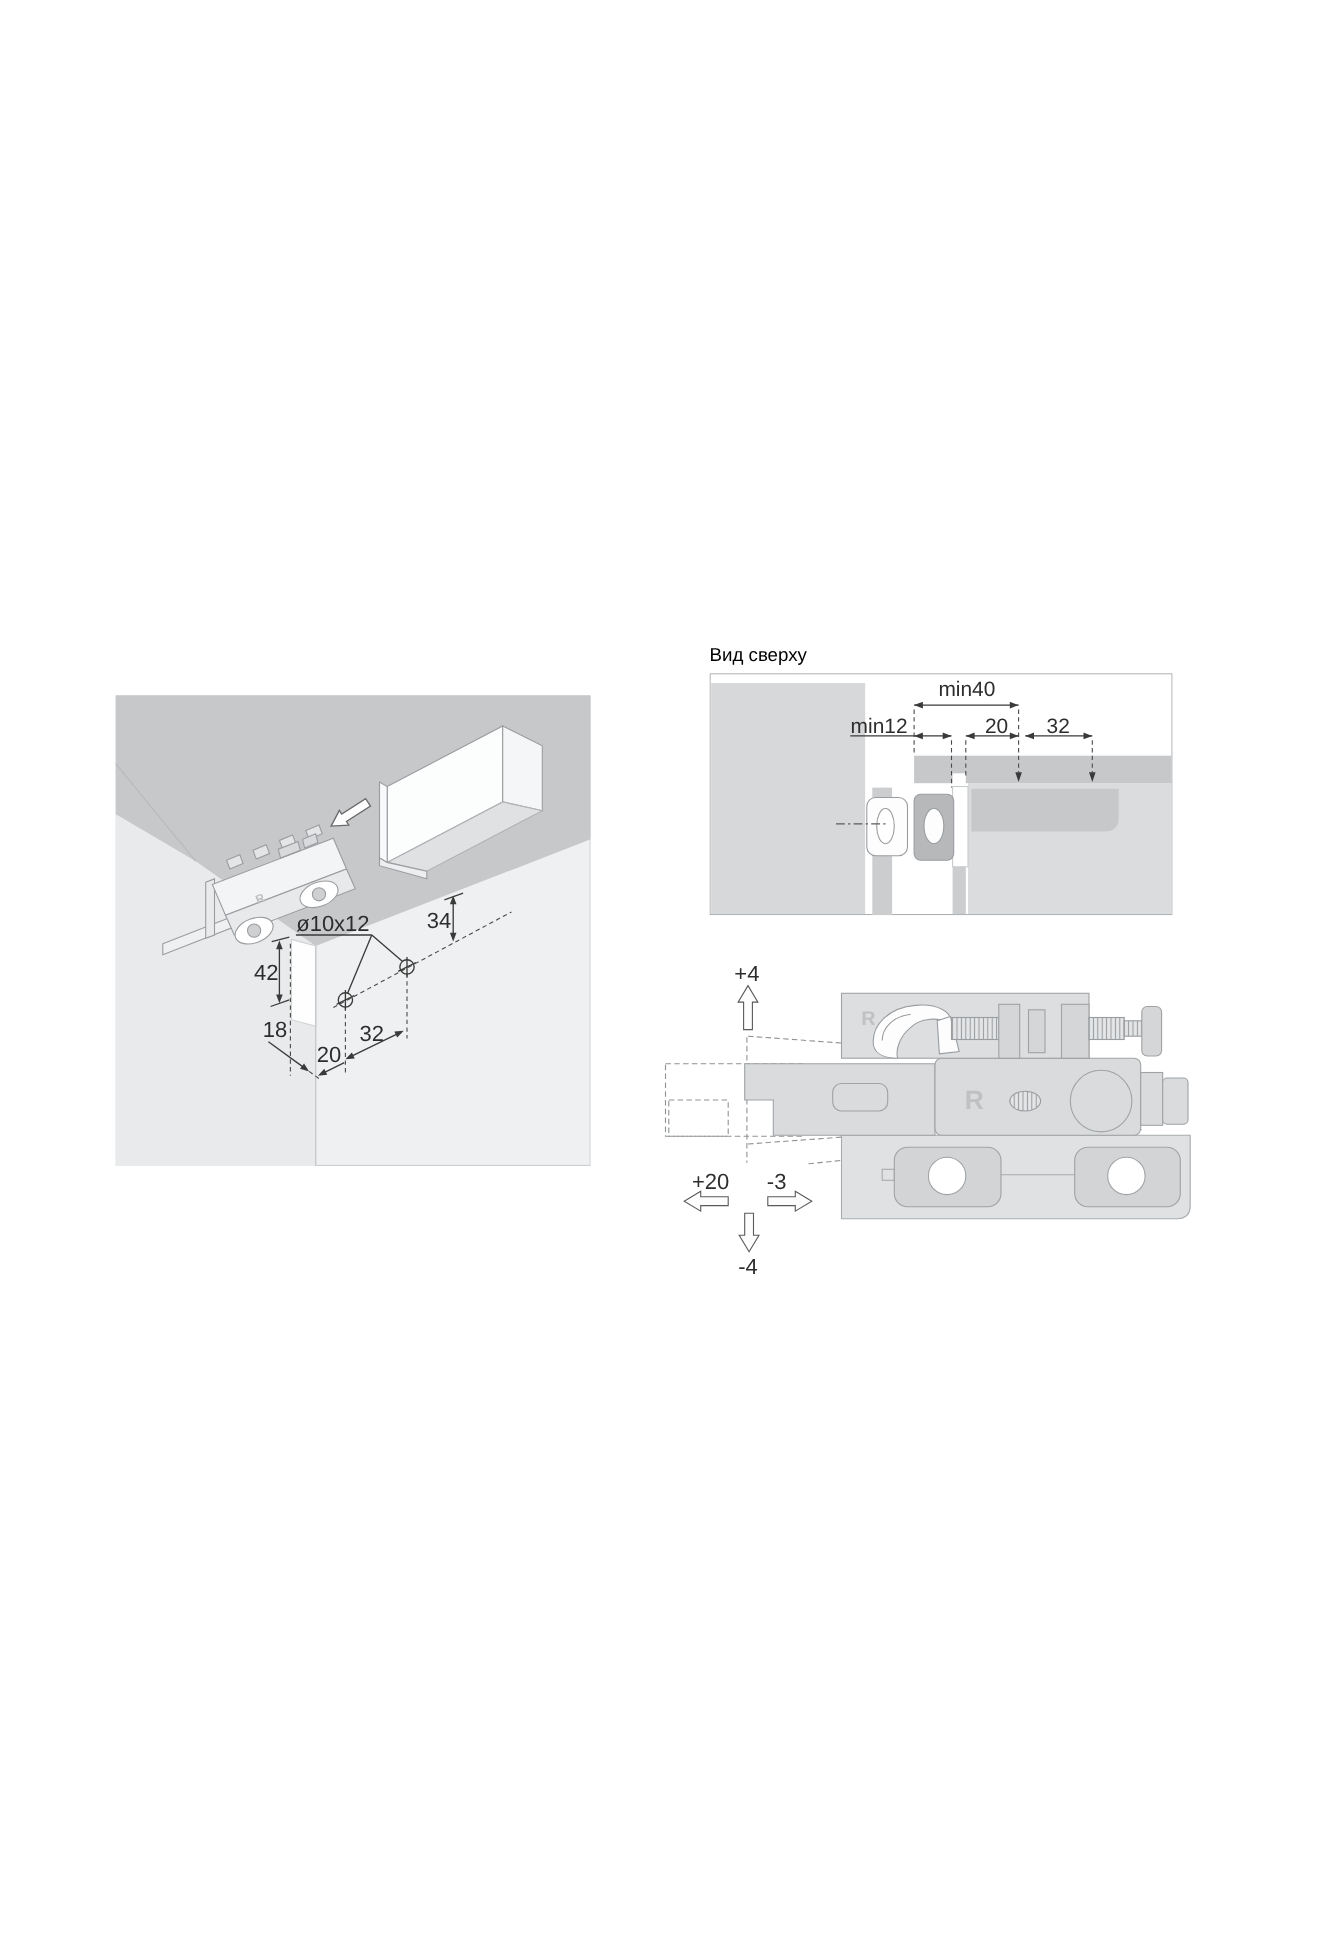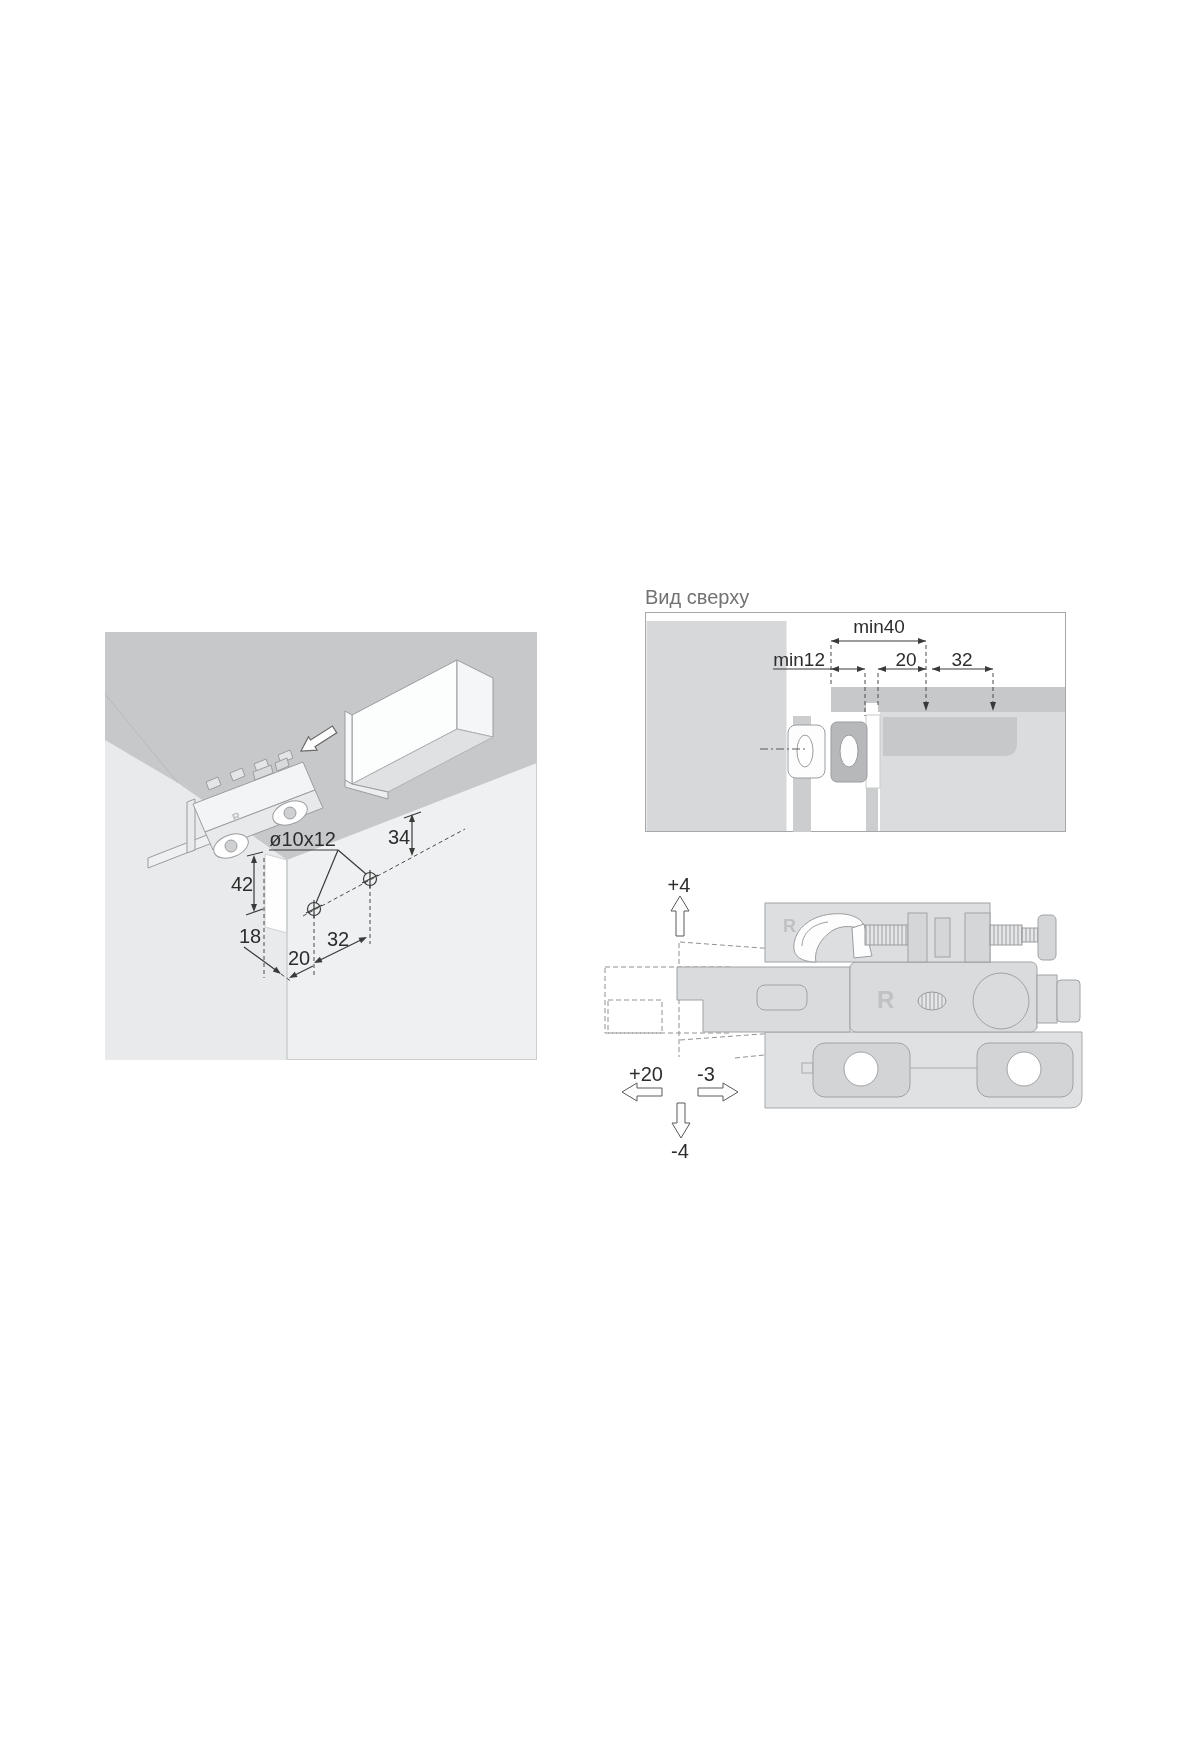--- a/index.html
+++ b/index.html
@@ -11,21 +11,21 @@
   svg text{font-family:"Liberation Sans",sans-serif;}
   .dimtxt{font-size:20px;fill:#2d2d2d;}
   .dimtxt-s{font-size:19px;fill:#2d2d2d;}
   .dimline{stroke:#3a3a3a;stroke-width:1.2;fill:none;}
   .dimfill{fill:#3a3a3a;stroke:none;}
   .dash{stroke:#4a4a4a;stroke-width:1;fill:none;stroke-dasharray:4 3;}
   .dash2{stroke:#8f9294;stroke-width:1;fill:none;stroke-dasharray:5 3;}
   .dashdot{stroke:#5a5a5a;stroke-width:1;fill:none;stroke-dasharray:8 3 2 3;}
   .outl{stroke:#9a9da0;stroke-width:1;}
   .marking{fill:#bfc1c3;font-weight:bold;}
-  #topview-title{font-size:20px;color:#737373;}
+  #topview-title{font-size:17px;color:#000000;}
 </style>
 </head>
 <body>
 
 <svg class="abs" style="left:105px;top:632px;" width="432" height="428" viewBox="0 0 432 428">
 
   <rect x="0.5" y="0.5" width="431" height="427" fill="#eef0f1" stroke="#ccced0"></rect>
 
   <polygon points="0,108 73,151 182,228 182,428 0,428" fill="#e8eaeb"></polygon>
 

